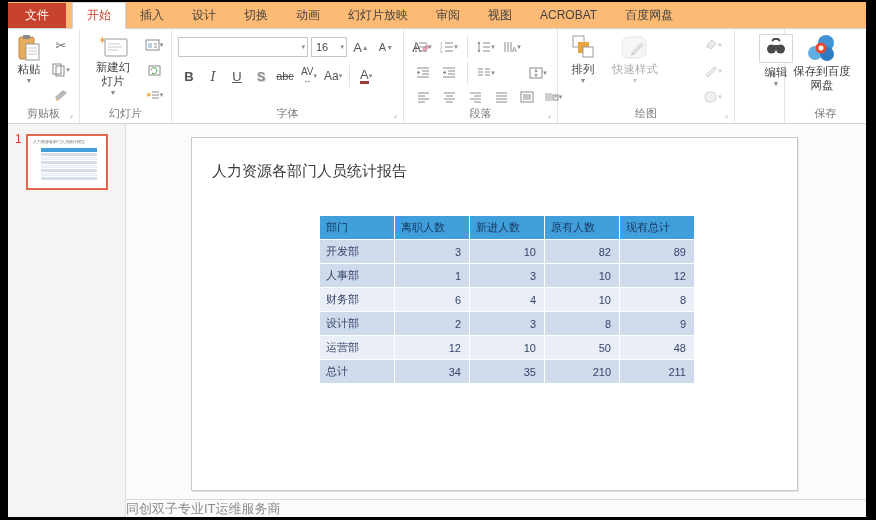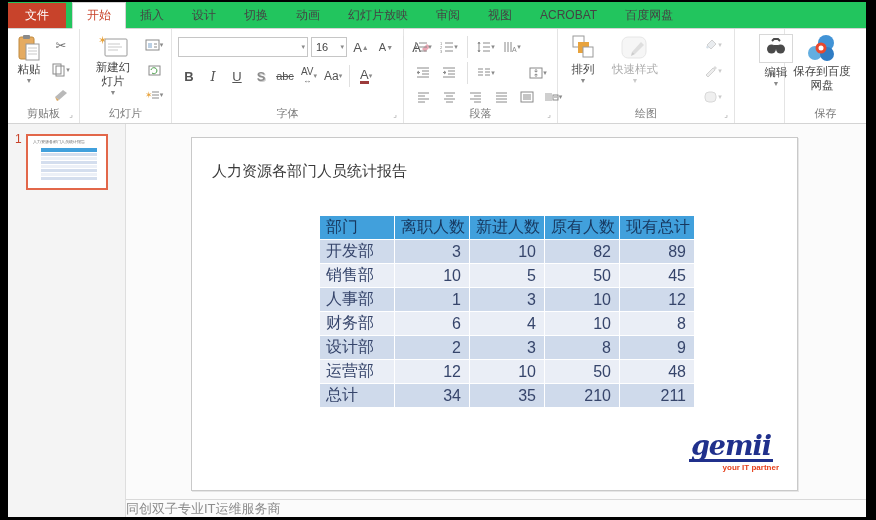--- a/index.html
+++ b/index.html
@@ -1,20 +1,20 @@
 <!DOCTYPE html>
 <html style="--accent: #c8432b; --tbl-header: #41a0dc; --row-dark: #cfdaeb; --row-light: #eaeef6; --logo-blue: #20308c; --logo-red: #e6401c;"><head>
 <meta charset="utf-8">
 <style>
   html,body{margin:0;padding:0;background:#000;width:876px;height:520px;overflow:hidden;
     font-family:"Liberation Sans","DejaVu Sans",sans-serif;-webkit-font-smoothing:antialiased;}
   .app{position:absolute;left:8px;top:2px;width:858px;height:514px;background:#fff;}
 
   
-  .tabbar{height:26px;display:flex;align-items:flex-end;border-bottom:1px solid #d4d4d4;background:#22c55e;}
+  .tabbar{height:26px;display:flex;align-items:flex-end;border-bottom:1px solid #d4d4d4;background:#fdba74;}
   .tab{font-size:12px;color:#444;padding:0 14px;line-height:25px;height:25px;cursor:default;white-space:nowrap;}
   .tab.tab-file{background:var(--accent);color:#fff;padding:0 17px;margin-right:6px;}
   .tab.tab-active{color:var(--accent);background:#fff;border:1px solid #d4d4d4;border-bottom:1px solid #fff;margin-bottom:-1px;line-height:24px;}
 
   
   .ribbon{position:relative;height:94px;background:#fff;border-bottom:1px solid #d4d4d4;}
   .grp{position:absolute;top:0;height:94px;border-right:1px solid #e4e4e4;box-sizing:border-box;}
   .grp-label{position:absolute;bottom:2px;left:0;right:0;text-align:center;font-size:11px;color:#7a7a7a;pointer-events:none;}
   .launcher{position:absolute;bottom:3px;right:3px;width:10px;height:10px;color:#9a9a9a;font-size:8px;line-height:10px;text-align:center;}
   .bigbtn{display:flex;flex-direction:column;align-items:center;justify-content:flex-start;font-size:11.5px;color:#444;text-align:center;line-height:14px;}
@@ -71,21 +71,21 @@
   .mini-table{margin:4px 0 0 8px;width:56px;}
   .mini-table .mh{height:4px;background:var(--tbl-header);margin-bottom:1px;}
   .mini-table .mr{height:3px;margin-bottom:1px;}
   .mini-table .mr.d{background:#d4deee;}
   .mini-table .mr.l{background:#ecf0f7;}
 
   .editor{flex:1;background:#fbfbfb;position:relative;}
   .slide{position:absolute;left:65px;top:13px;width:605px;height:352px;background:#fff;border:1px solid #c9c9c9;box-shadow:1px 1px 0 #e6e6e6;}
   .slide-title{position:absolute;left:20px;top:24px;font-size:15px;color:#3a3a3a;}
 
-  table.ppt{position:absolute;left:127px;top:77px;border-collapse:separate;border-spacing:1px;background:#fff;font-size:16px;}
+  table.ppt{position:absolute;left:127px;top:77px;border-collapse:separate;border-spacing:1px;background:#fff;font-size:11px;}
   table.ppt th{background:var(--tbl-header);color:#17375e;font-weight:normal;text-align:left;width:74px;height:23px;padding:0 4px 0 6px;box-sizing:border-box;}
   table.ppt td{height:23px;color:#36456b;padding:0 8px 0 6px;box-sizing:border-box;text-align:right;}
   table.ppt td.dept{text-align:left;}
   table.ppt tr.d td{background:var(--row-dark);}
   table.ppt tr.l td{background:var(--row-light);}
 
   .logo{position:absolute;right:14px;bottom:18px;width:104px;text-align:center;}
   .logo-word{font-family:"DejaVu Serif","Liberation Serif",serif;font-style:italic;font-weight:bold;
     font-size:27px;line-height:26px;color:var(--logo-blue);letter-spacing:-1px;border-bottom:3px solid var(--logo-blue);display:inline-block;padding:0 2px 0 2px;}
   .logo-tag{font-size:8px;font-weight:bold;color:var(--logo-red);margin-top:1px;text-align:right;padding-right:4px;}
@@ -492,27 +492,20 @@
               </tr>
             </thead>
           <tbody>
               <tr class="d">
                 <td class="dept">开发部</td>
                 <td>3</td>
                 <td>10</td>
                 <td>82</td>
                 <td>89</td>
               </tr>
-              <tr class="l">
-                <td class="dept">销售部</td>
-                <td>10</td>
-                <td>5</td>
-                <td>50</td>
-                <td>45</td>
-              </tr>
               <tr class="d">
                 <td class="dept">人事部</td>
                 <td>1</td>
                 <td>3</td>
                 <td>10</td>
                 <td>12</td>
               </tr>
               <tr class="l">
                 <td class="dept">财务部</td>
                 <td>6</td>
@@ -537,24 +530,20 @@
               <tr class="d">
                 <td class="dept">总计</td>
                 <td>34</td>
                 <td>35</td>
                 <td>210</td>
                 <td>211</td>
               </tr>
             </tbody>
         </table>
 
-        <div class="logo">
-          <span class="logo-word">gemii</span>
-          <div class="logo-tag">your IT partner</div>
-        </div>
       </div>
 
       <div class="notes">
         <span class="notes-text">同创双子专业IT运维服务商</span>
       </div>
     </div>
   </div>
 </div>
 
 </body></html>

